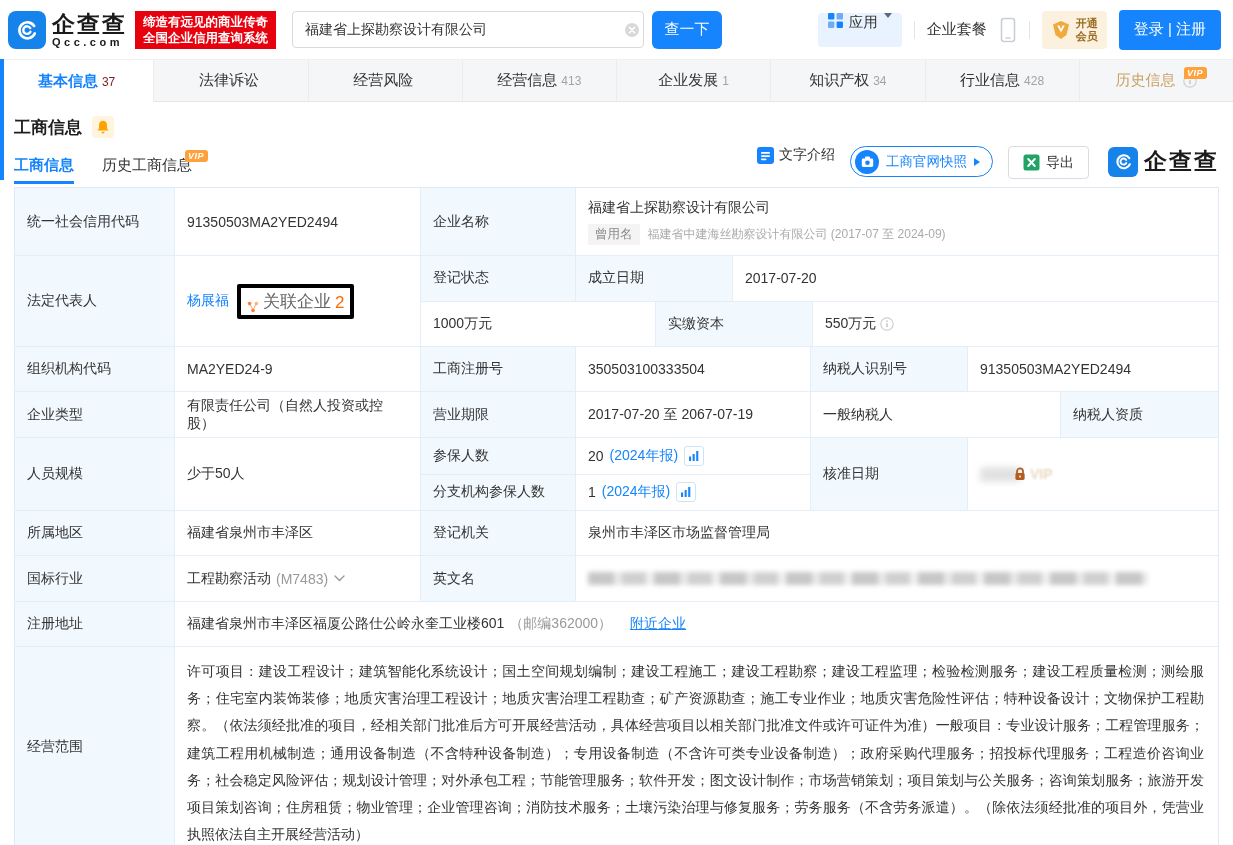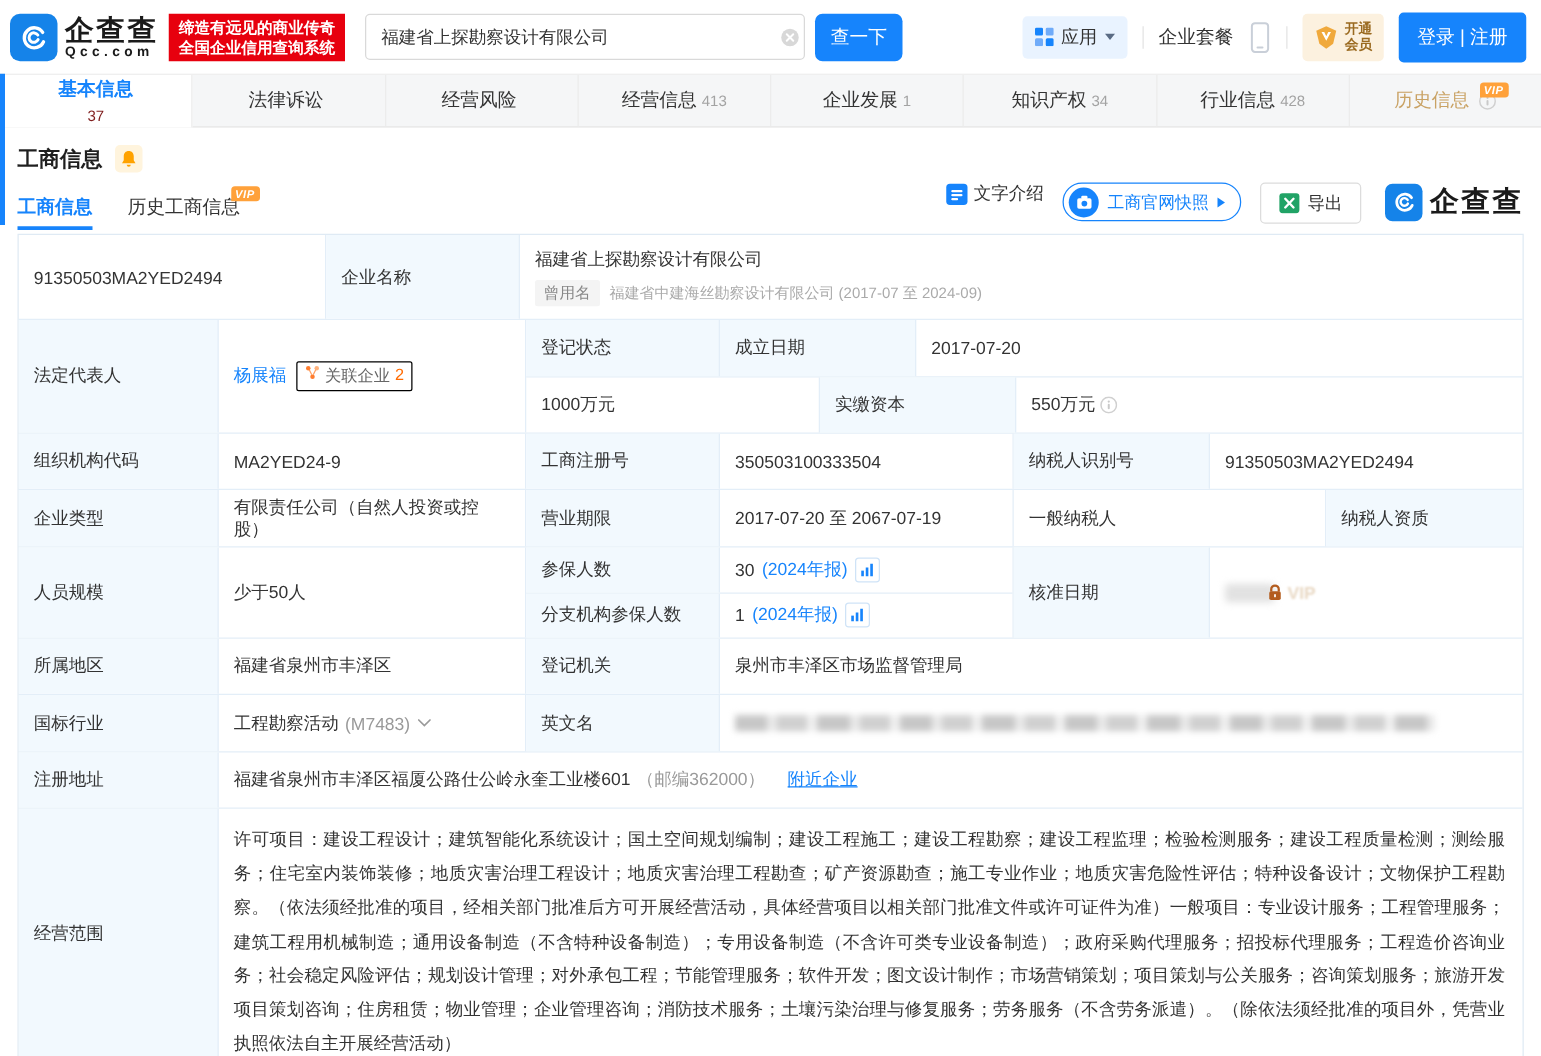--- a/index.html
+++ b/index.html
@@ -14,33 +14,33 @@
   .logo-icon { width: 38px; height: 38px; border-radius: 8px; background: #1583e9; display: flex; align-items: center; justify-content: center; flex: none; }
   .logo-text { margin-left: 6px; }
   .logo-cn { font-size: 23px; font-weight: bold; color: #1a1a1a; letter-spacing: 2px; line-height: 24px; }
   .logo-en { font-size: 11px; font-weight: bold; color: #1a1a1a; letter-spacing: 3.5px; line-height: 12px; }
   .slogan { background: #e7000e; color: #fff; font-size: 12.5px; font-weight: bold; padding: 3px 8px; margin-left: 8px; line-height: 16px; white-space: nowrap; }
   .search-wrap { margin-left: 16px; position: relative; display: flex; align-items: center; }
   .search-input { width: 352px; height: 37px; border: 1px solid #d9d9d9; border-radius: 4px; padding: 0 32px 0 12px; font-size: 14px; color: #333; outline: none; font-family: inherit; }
   .clear-btn { position: absolute; right: 82px; top: 11px; cursor: pointer; line-height: 0; }
   .search-btn { width: 70px; height: 38px; margin-left: 8px; background: #1684fc; color: #fff; border: none; border-radius: 6px; font-size: 15px; font-family: inherit; cursor: pointer; }
   .topbar-right { margin-left: auto; display: flex; align-items: center; gap: 12px; padding-right: 4px; }
-  .apps-pill { background: #e9f3ff; border-radius: 4px; height: 34px; display: flex; align-items: center; padding: 0 10px; gap: 6px; font-size: 14.5px; color: #333; cursor: pointer; }
+  .apps-pill { background: #e9f3ff; border-radius: 4px; height: 34px; display: flex; align-items: flex-start; padding: 0 10px; gap: 6px; font-size: 14.5px; color: #333; cursor: pointer; }
   .caret-down { width: 0; height: 0; border-left: 4.5px solid transparent; border-right: 4.5px solid transparent; border-top: 5.5px solid #5a6b84; }
   .vdiv { width: 1px; height: 18px; background: #e3e3e3; }
   .package { font-size: 15px; color: #333; cursor: pointer; }
   .vip-pill { background: #fcf1df; border-radius: 4px; height: 38px; display: flex; align-items: center; padding: 0 9px; gap: 5px; cursor: pointer; }
   .vip-pill .txt { font-size: 11px; color: #9a6a20; line-height: 13px; font-weight: bold; }
   .login-btn { background: #1684fc; color: #fff; height: 40px; padding: 0 15px; border-radius: 4px; font-size: 15px; border: none; font-family: inherit; cursor: pointer; }
   
   .tabbar { height: 43px; background: #f5f6f7; border-top: 1px solid #efefef; border-bottom: 1px solid #e6e6e6; display: flex; }
   .tab { flex: 1; display: flex; align-items: center; justify-content: center; font-size: 15px; color: #333; border-right: 1px solid #ececec; position: relative; gap: 4px; cursor: pointer; }
   .tab:last-child { border-right: none; }
   .tab .count { font-size: 12px; color: #a3a3a3; margin-top: 1px; }
-  .tab.active { background: #fff; color: #1684fc; font-weight: bold; margin-bottom: -1px; flex-direction: column; }
+  .tab.active { background: #fff; color: #1684fc; font-weight: bold; margin-bottom: -1px; }
   .tab.active .count { color: #7f1d1d; font-weight: normal; }
   .tab.vip-tab { color: #c9a264; }
   .vip-mini { background: #ffa13a; color: #fff; font-size: 9px; font-weight: bold; font-style: italic; padding: 1px 4px 1px 3px; border-radius: 3px 3px 3px 0; line-height: 10px; letter-spacing: .5px; }
   .tab .vip-float { position: absolute; top: 2px; right: 26px; }
   .blue-strip { position: absolute; left: 0; top: 59px; width: 4px; height: 121px; background: #1684fc; z-index: 6; }
   
   .section-head { padding: 12px 14px 0; }
   .title-row { display: flex; align-items: center; gap: 10px; height: 26px; }
   .sec-title { font-size: 17px; font-weight: bold; color: #1f1f1f; }
   .bell-wrap { width: 22px; height: 22px; background: #fff4dd; border-radius: 4px; display: flex; align-items: center; justify-content: center; cursor: pointer; }
@@ -75,21 +75,21 @@
   .nest-fixed { flex: none; width: 390px; border-right: 1px solid #e3eef8; }
   .nrow { display: flex; flex: 1; min-width: 0; }
   .nrow:first-child { border-bottom: 1px solid #e3eef8; }
   .link { color: #1684fc; cursor: pointer; text-decoration: none; }
   .link.u { text-decoration: underline; }
   .muted { color: #999; }
   .col2lines { flex-direction: column; align-items: flex-start; justify-content: center; gap: 7px; }
   .former-line { display: flex; align-items: center; gap: 8px; }
   .tag-gray { background: #f4f4f4; color: #888; font-size: 12.5px; padding: 2px 7px; border-radius: 2px; flex: none; }
   .former-name { color: #aaa; font-size: 12px; }
-  .rel-badge { display: inline-flex; align-items: flex-start; gap: 4px; border: 1px solid #000000; border-radius: 2px; padding: 2px 6px; margin-left: 8px; font-size: 13px; color: #666; background: #fff; cursor: pointer; }
+  .rel-badge { display: inline-flex; align-items: flex-end; gap: 4px; border: 4px solid #000000; border-radius: 2px; padding: 2px 6px; margin-left: 8px; font-size: 17px; color: #666; background: #fff; cursor: pointer; }
   .rel-badge .n { color: #ff6a00; }
   .chart-btn { width: 20px; height: 20px; border: 1px solid #cfe3f7; border-radius: 3px; display: inline-flex; align-items: center; justify-content: center; margin-left: 8px; cursor: pointer; background: #fff; }
   .gap6 > * + * { margin-left: 6px; }
   .info-ic { display: inline-flex; margin-left: 4px; line-height: 0; }
   .chev { display: inline-flex; margin-left: 6px; line-height: 0; cursor: pointer; }
   .blur-line { width: 560px; height: 13px; border-radius: 2px; filter: blur(2.5px);
     background: repeating-linear-gradient(90deg, #c7c7c7 0 26px, #e9e9e9 26px 34px, #d0d0d0 34px 58px, #f0f0f0 58px 66px); }
   .blurwrap { display: flex; align-items: center; position: relative; }
   .blur-blob { width: 40px; height: 15px; background: #e2e2e2; filter: blur(3px); border-radius: 3px; }
   .vip-ghost { color: #e9d9c5; font-weight: bold; font-size: 14px; filter: blur(1px); margin-left: 2px; }
@@ -260,20 +260,21 @@
         </span>
         <span class="brand-text">企查查</span>
       </div>
     </div>
   </div>
 </section>
 
 <div class="biz-table">
 
   <div class="trow h68">
+    <div class="cell lbl c1">统一社会信用代码</div>
     <div class="cell c2">91350503MA2YED2494</div>
     <div class="cell lbl c3">企业名称</div>
     <div class="cell c6 col2lines">
       <span>福建省上探勘察设计有限公司</span>
       <span class="former-line">
         <span class="tag-gray">曾用名</span>
         <span class="former-name">福建省中建海丝勘察设计有限公司 (2017-07 至 2024-09)</span>
       </span>
     </div>
   </div>
@@ -334,21 +335,21 @@
     <div class="cell lbl c5">纳税人资质</div>
   </div>
 
   <div class="trow h73">
     <div class="cell lbl c1">人员规模</div>
     <div class="cell c2">少于50人</div>
     <div class="nest nest-fixed">
       <div class="nrow">
         <div class="cell lbl c3">参保人数</div>
         <div class="cell c6 gap6">
-          <span>30</span>
+          <span>20</span>
           <a class="link">(2024年报)</a>
           <span class="chart-btn">
               <svg width="12" height="12" viewBox="0 0 12 12">
                 <rect x="1" y="6.5" width="2.1" height="4.5" fill="#1684fc"></rect>
                 <rect x="4.6" y="4" width="2.1" height="7" fill="#1684fc"></rect>
                 <rect x="8.2" y="1" width="2.1" height="10" fill="#1684fc"></rect>
               </svg>
             </span>
         </div>
       </div>

